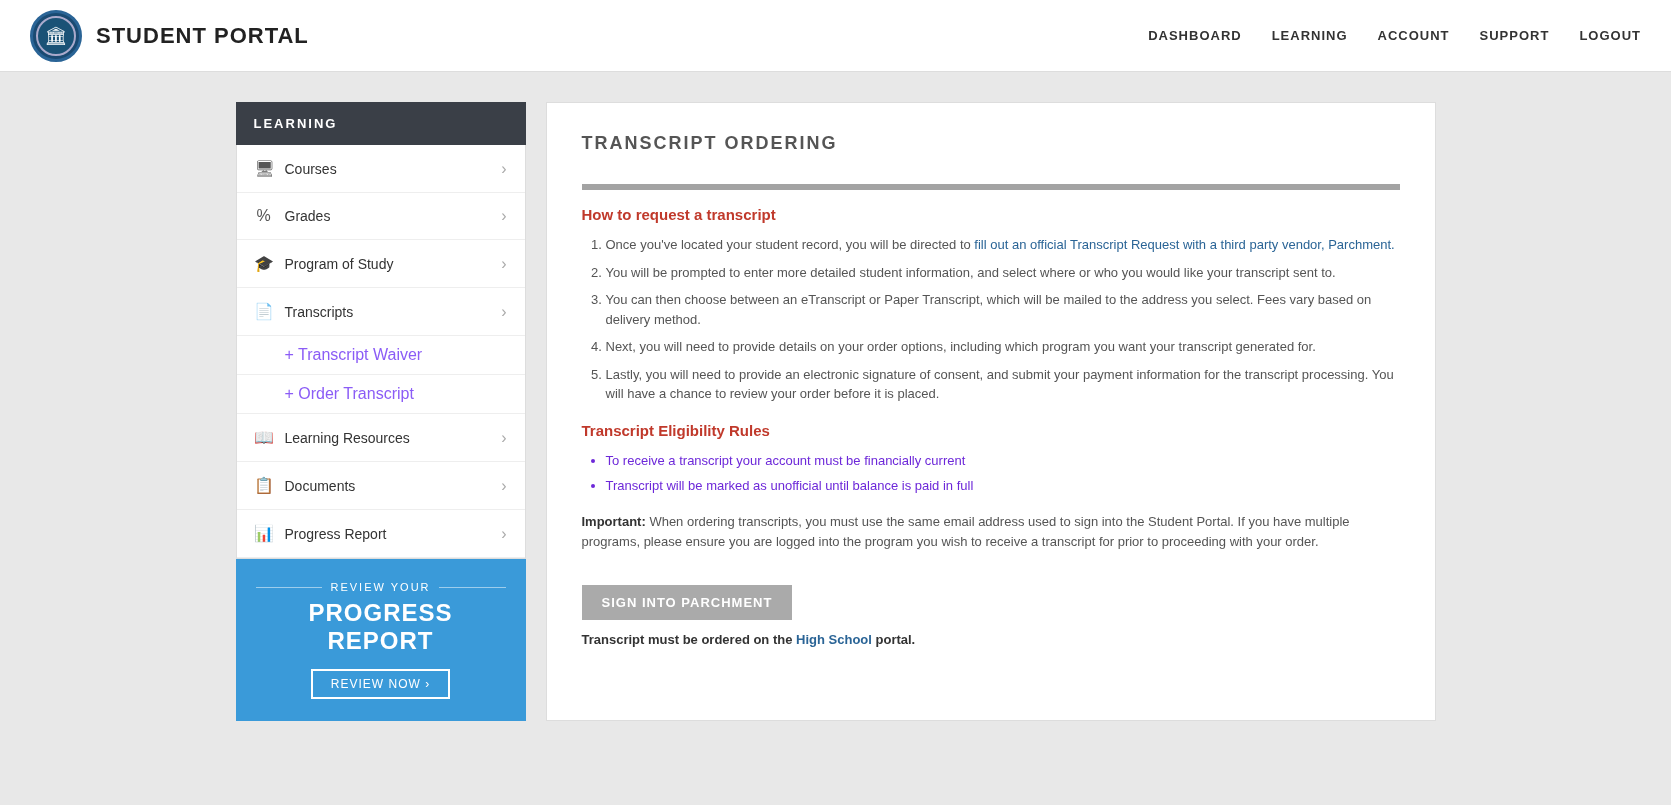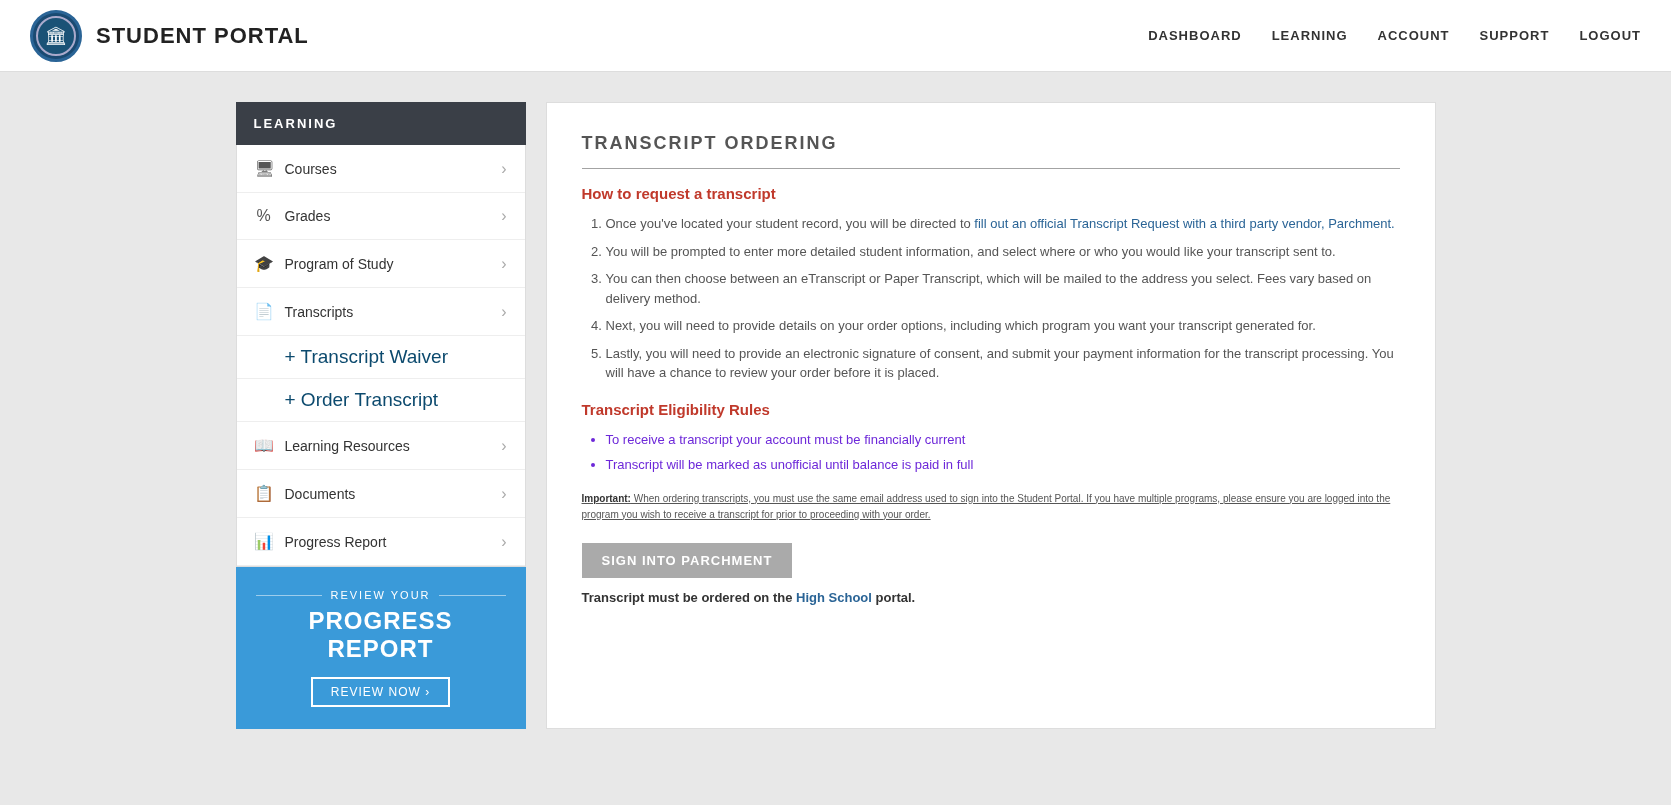--- a/index.html
+++ b/index.html
@@ -120,22 +120,22 @@
     .chevron {
       color: #aaa;
       font-size: 16px;
     }
     .sidebar-sub-item {
       display: flex;
       align-items: center;
       padding: 10px 18px 10px 48px;
       border-bottom: 1px solid #eee;
       cursor: pointer;
-      color: #0c4a6e;
-      font-size: 19px;
+      color: #8b5cf6;
+      font-size: 16px;
       text-decoration: none;
     }
 
     
     .progress-banner {
       background: #3a9ad9;
       padding: 22px 20px;
       text-align: center;
       cursor: pointer;
     }
@@ -182,22 +182,22 @@
       background: #fff;
       border: 1px solid #ddd;
       margin-left: 20px;
       padding: 30px 35px;
     }
     .content-title {
       font-size: 18px;
       color: #555;
       letter-spacing: 2px;
       margin-bottom: 16px;
-      padding-bottom: 14px;
-      border-bottom: 1px solid #a3a3a3;
+      padding-bottom: 30px;
+      border-bottom: 6px solid #a3a3a3;
     }
     .section-heading {
       color: #c0392b;
       font-size: 15px;
       font-weight: bold;
       margin-bottom: 12px;
       margin-top: 18px;
     }
     .section-heading:first-of-type { margin-top: 16px; }
     .ordered-list {
@@ -220,25 +220,24 @@
       padding-left: 24px;
       margin-bottom: 16px;
     }
     .bullet-list li {
       color: #6d28d9;
       font-size: 13px;
       margin-bottom: 6px;
       line-height: 1.5;
     }
     .important-text {
-      font-size: 10px;
+      font-size: 13px;
       color: #555;
-      margin-bottom: 20px;
+      margin-bottom: 32px;
       line-height: 1.6;
-      text-decoration: underline;
     }
     .important-text strong { color: #333; }
     .sign-in-btn {
       display: inline-block;
       background: #aaa;
       color: #fff;
       padding: 10px 20px;
       font-size: 13px;
       font-weight: bold;
       letter-spacing: 1px;

